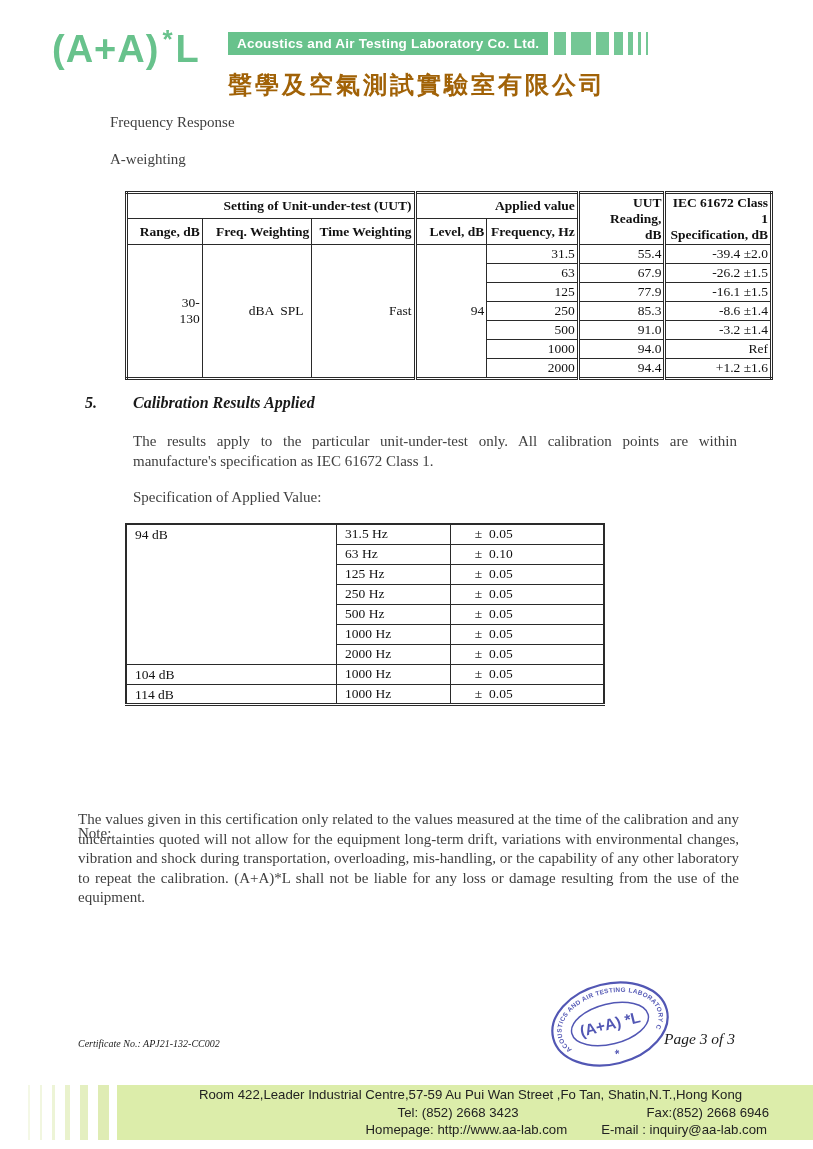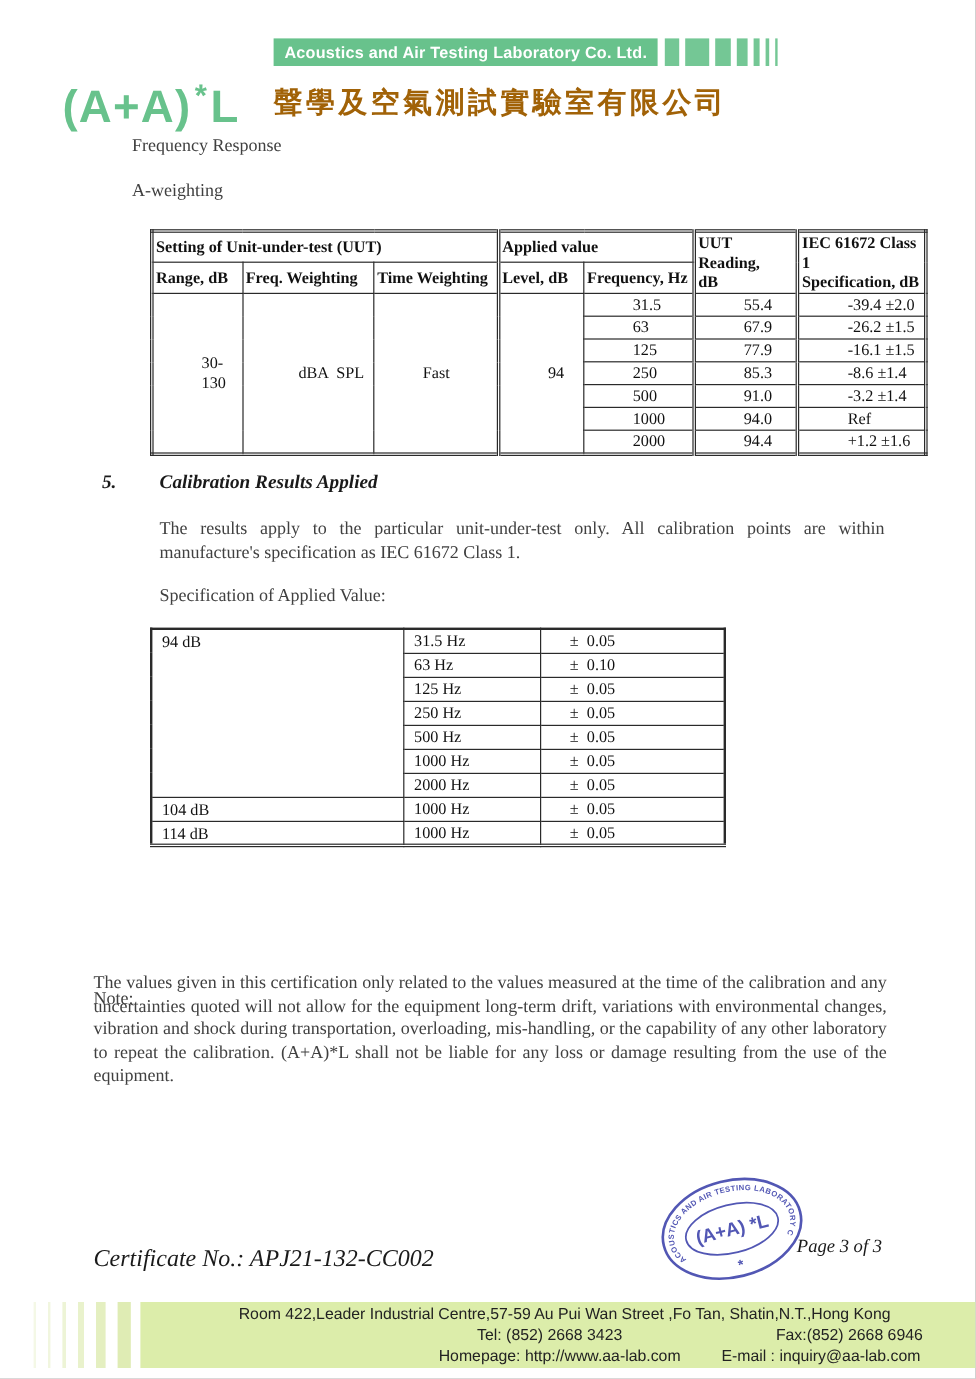--- a/index.html
+++ b/index.html
@@ -6,21 +6,21 @@
   body { background:#888; font-family:"Liberation Serif", serif; }
   .page {
     position:relative; width:813px; height:1149px; margin:0 auto;
     background:#ffffff; color:#1a1a1a; overflow:hidden;
   }
 
   
   .brand-logo {
     position:absolute; left:52px; top:26px;
     font-family:"Liberation Sans", sans-serif; font-weight:bold;
-    color:#68c28c; font-size:38px; letter-spacing:1px; line-height:1;margin-top:40px;
+    color:#68c28c; font-size:38px; letter-spacing:1px; line-height:1;
   }
   .brand-logo sup { font-size:26px; vertical-align:14px; margin:0 2px 0 3px; }
   .banner-wrap { position:absolute; left:228px; top:32px; }
   .banner-row { display:flex; align-items:center; gap:6px; }
   .banner {
     background:#68c28c; color:#ffffff; height:23px; line-height:23px;
     padding:0 9px; font-family:"Liberation Sans", sans-serif;
     font-weight:bold; font-size:13.5px; white-space:nowrap; letter-spacing:0.2px;
   }
   .fade-bars { display:flex; align-items:center; gap:5px; height:23px; }
@@ -32,34 +32,34 @@
 
   
   .txt { position:absolute; font-size:15px; color:#404040; }
   .justified { text-align:justify; line-height:19.5px; }
   .sec-num { position:absolute; left:85px; top:394px; font-weight:bold; font-style:italic; font-size:16px; }
   .sec-title { position:absolute; left:133px; top:394px; font-weight:bold; font-style:italic; font-size:16px; }
 
   
   table { border-collapse:collapse; font-size:13.5px; color:#111; }
   .tbl1 { position:absolute; left:125px; top:191px; width:648px; border:3px double #2a2a2a; }
-  .tbl1 th, .tbl1 td { border:1px solid #2a2a2a; text-align:left; padding:1px 2px; }
+  .tbl1 th, .tbl1 td { border:1px solid #2a2a2a; text-align:right; padding:1px 2px; }
   .tbl1 th { font-weight:bold; height:21px; }
   .tbl1 td { height:19px;padding-left:40px; }
   .tbl1 .dsep { border-left:3px double #2a2a2a; }
   .fw-cell { }
   .fw-inner { display:flex; justify-content:space-evenly; }
 
   .tbl2 { position:absolute; left:125px; top:523px; width:480px; border:2px solid #2a2a2a; border-bottom:3px double #2a2a2a; }
   .tbl2 td { border:1px solid #2a2a2a; height:20px; padding:0 0 0 8px; text-align:left; white-space:pre; }
   .tbl2 td.pm { padding-left:24px; }
   .tbl2 td.lvl { vertical-align:top; padding-top:2px; }
 
   
-  .cert-no { position:absolute; left:78px; top:1038px; font-style:italic; font-size:20px; }
+  .cert-no { position:absolute; left:78px; top:1038px; font-style:italic; font-size:10px; }
   .page-no { position:absolute; left:664px; top:1030px; font-style:italic; font-size:15.5px; }
   .stamp { position:absolute; left:546px; top:977px; width:128px; height:94px; transform:rotate(-14deg); opacity:0.92; }
 
   
   .footer { position:absolute; left:28px; top:1085px; display:flex; align-items:stretch; }
   .footer-bars { display:flex; align-items:stretch; gap:10px; margin-right:8px; }
   .footer-bars i { display:block; }
   .footer-block {
     width:707px; height:55px; background:#dcedaa; color:#222;
     font-family:"Liberation Sans", sans-serif; font-size:13.2px;

